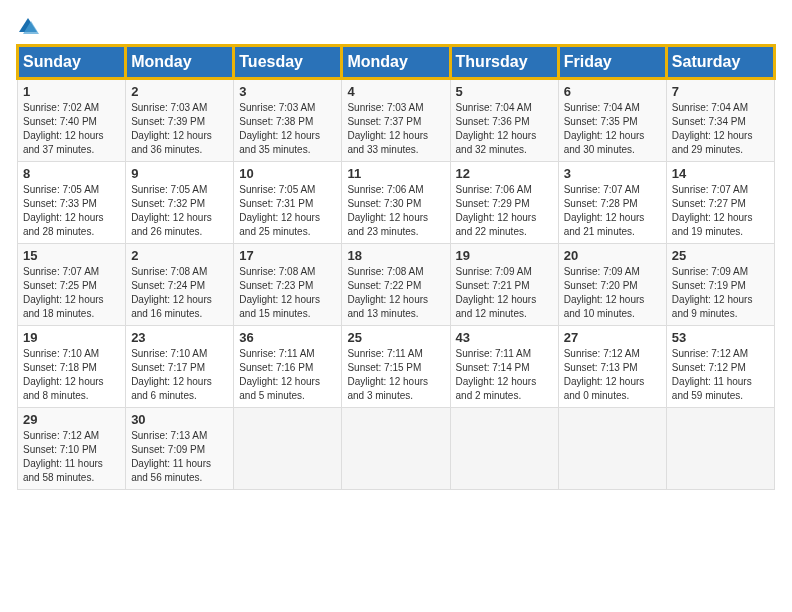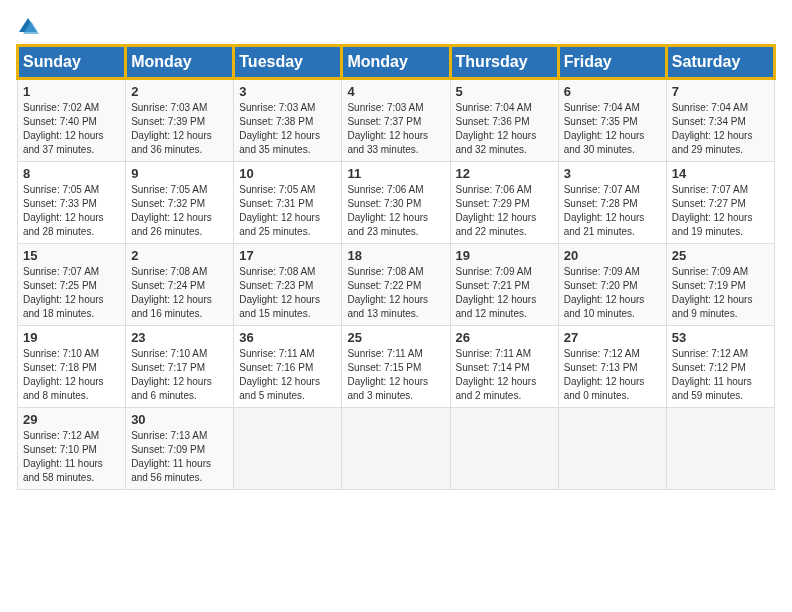--- a/index.html
+++ b/index.html
@@ -231,21 +231,21 @@
         </td>
         <td>
           <span class="day-num">36</span>
 <div class="day-info">Sunrise: 7:11 AM<br>Sunset: 7:16 PM<br>Daylight: 12 hours and 5 minutes.</div>
         </td>
         <td>
           <span class="day-num">25</span>
 <div class="day-info">Sunrise: 7:11 AM<br>Sunset: 7:15 PM<br>Daylight: 12 hours and 3 minutes.</div>
         </td>
         <td>
-          <span class="day-num">26</span>
+          <span class="day-num">43</span>
 <div class="day-info">Sunrise: 7:11 AM<br>Sunset: 7:14 PM<br>Daylight: 12 hours and 2 minutes.</div>
         </td>
         <td>
           <span class="day-num">27</span>
 <div class="day-info">Sunrise: 7:12 AM<br>Sunset: 7:13 PM<br>Daylight: 12 hours and 0 minutes.</div>
         </td>
         <td>
           <span class="day-num">53</span>
 <div class="day-info">Sunrise: 7:12 AM<br>Sunset: 7:12 PM<br>Daylight: 11 hours and 59 minutes.</div>
         </td>

